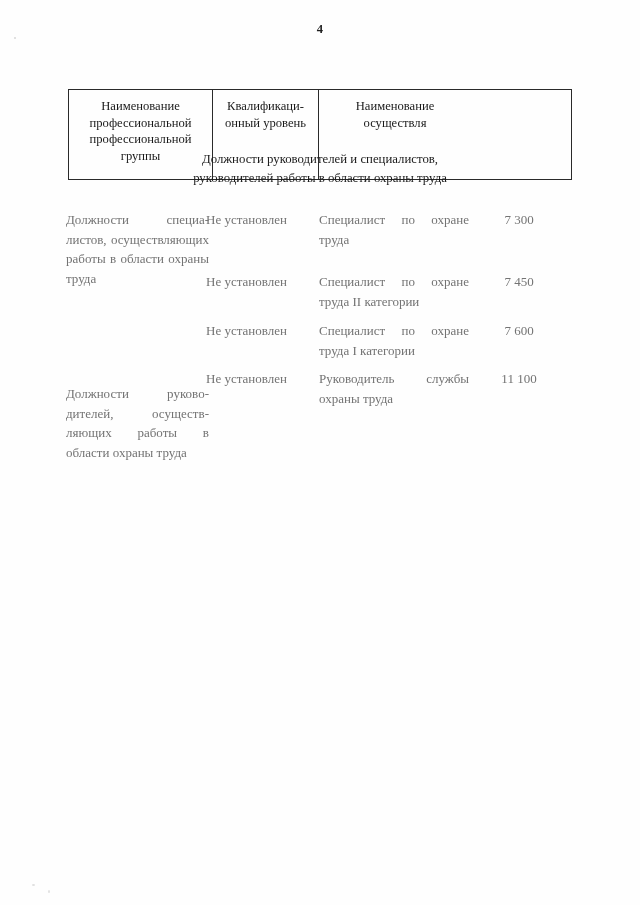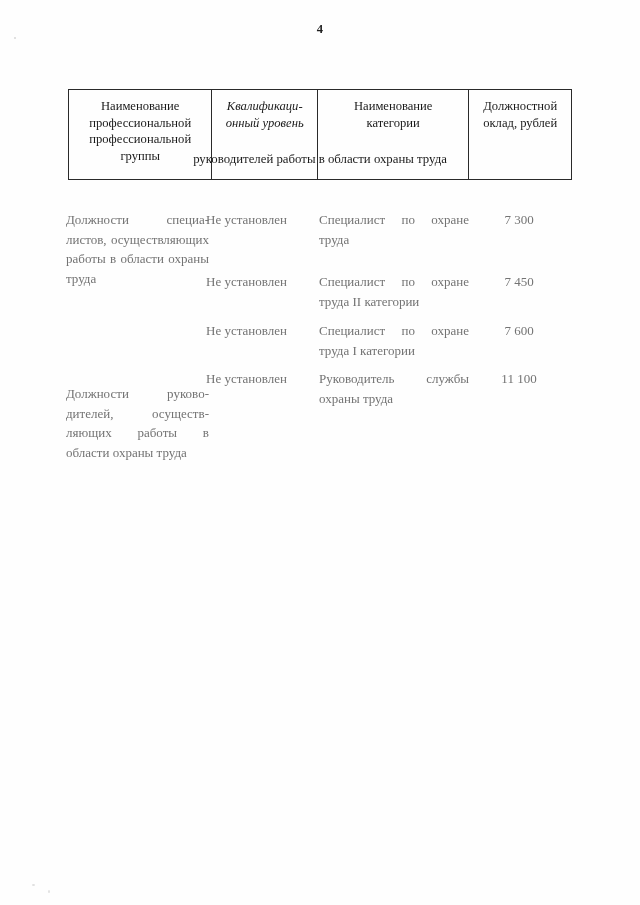--- a/index.html
+++ b/index.html
@@ -53,21 +53,21 @@
     padding-top: 8px;
     text-align: center;
     font-size: 12.6px;
     line-height: 16.5px;
     color: #1a1a1a;
     border-right: 1.2px solid #2a2a2a;
   }
   .header-cell:last-child { border-right: none; }
 
   .hc-1 { width: 144px; padding-left: 4px; padding-right: 4px; }
-  .hc-2 { width: 106px; padding-left: 3px; padding-right: 3px; font-style: italic; }
+  .hc-2 { width: 106px; padding-left: 3px; padding-right: 3px; }
   .hc-3 { width: 152px; padding-left: 4px; padding-right: 4px; }
   .hc-4 { width: 102px; padding-left: 4px; padding-right: 4px; }
 
   .hc-line { display: block; white-space: nowrap; }
 
   
   .subtitle {
     position: absolute;
     left: 68px;
     top: 150px;
@@ -162,31 +162,28 @@
       <span class="hc-line">группы</span>
     </div>
 
     <div class="header-cell hc-2">
       <span class="hc-line">Квалификаци-</span>
       <span class="hc-line">онный уровень</span>
     </div>
 
     <div class="header-cell hc-3">
       <span class="hc-line">Наименование</span>
-      <span class="hc-line">категории</span>
-    </div>
-
-    <div class="header-cell hc-4">
-      <span class="hc-line">Должностной</span>
-      <span class="hc-line">оклад, рублей</span>
-    </div>
+      <span class="hc-line">осуществля</span>
+    </div>
+
 
   </div>
 
   <div class="subtitle">
+    <span>Должности руководителей и специалистов,</span>
     <span>руководителей работы в области охраны труда</span>
   </div>
 
   <div class="rows">
 
     <div class="cell cell-group group-block-1">Должности специа­листов, осуществля­ющих работы в об­ласти охраны труда</div>
 
     <div class="cell cell-group group-block-2">Должности руково­дителей, осуществ­ляющих работы в области охраны тру­да</div>
 
     <div class="row row-1">

